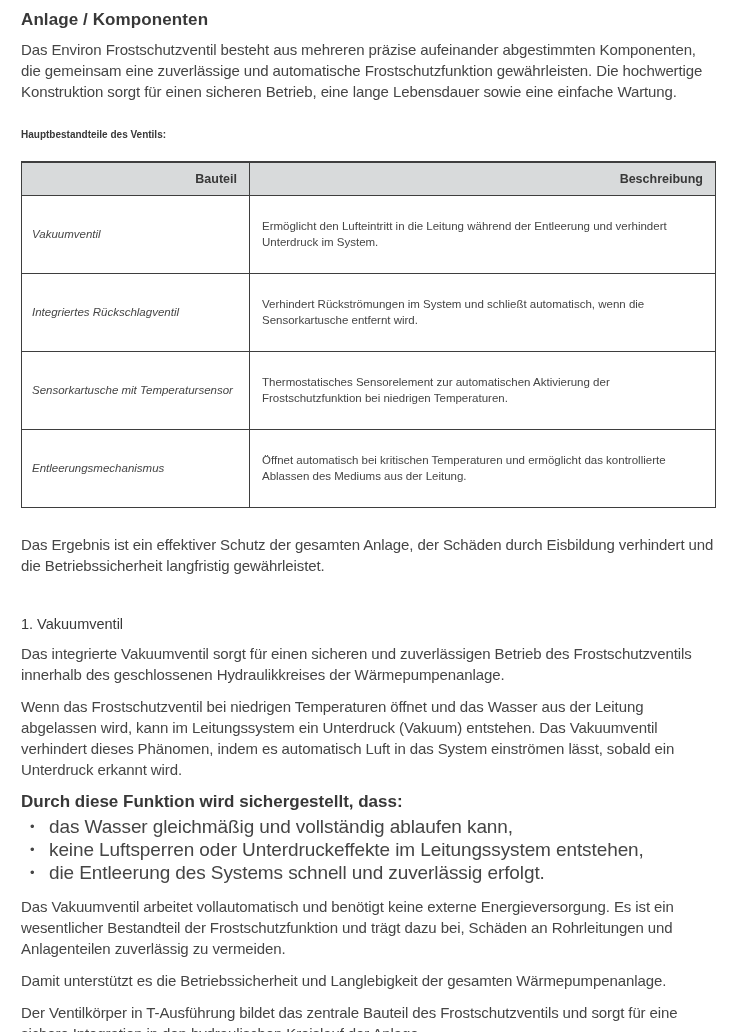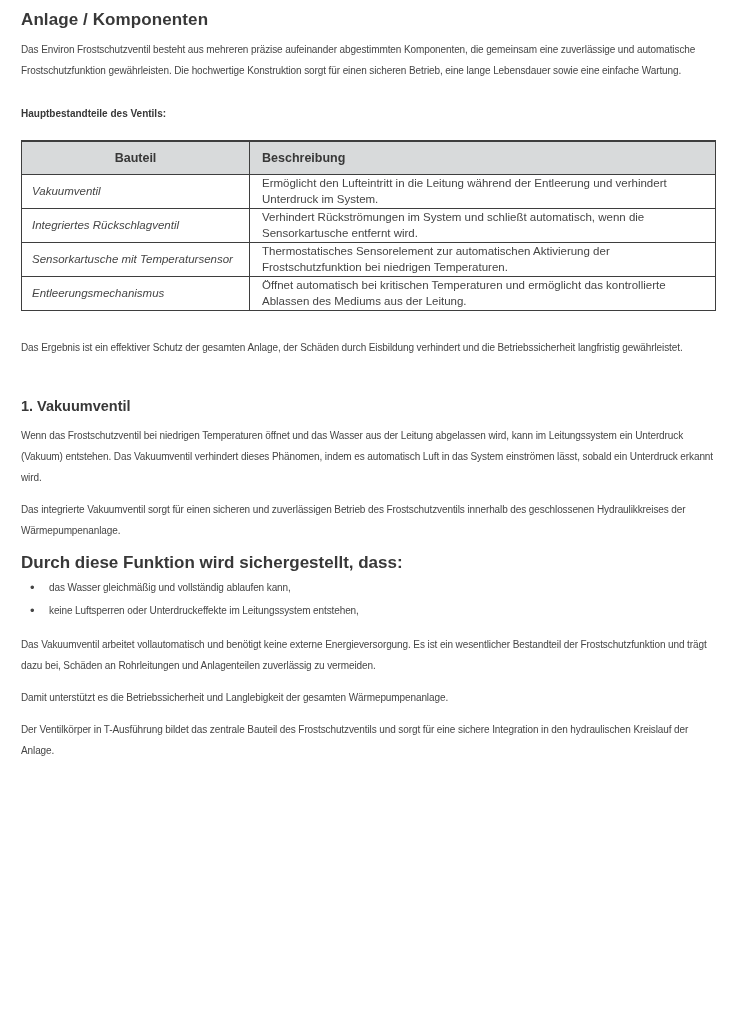--- a/index.html
+++ b/index.html
@@ -18,34 +18,34 @@
     padding: 6px 22px 0 21px;
   }
   .doc-title {
     font-size: 17px;
     font-weight: bold;
     color: #383838;
     margin: 4px 0 9px 0;
     letter-spacing: 0.1px;
   }
   p.body-para {
-    font-size: 10px;
+    font-size: 15px;
     line-height: 21px;
     margin: 0 0 11px 0;
     letter-spacing: -0.1px;
   }
   .sub-heading {
     font-size: 10px;
     font-weight: bold;
     color: #383838;
     margin: 27px 0 0 0;
   }
   .section-heading {
     font-size: 14.5px;
-    font-weight: bold;
+    font-weight: normal;
     color: #383838;
     margin: 40px 0 11px 0;
   }
   .components-table {
     width: 695px;
     border-collapse: collapse;
     margin-top: 21px;
     margin-bottom: 26px;
     border: 1.5px solid #3e3e3e;
     border-top-width: 2px;
@@ -57,54 +57,54 @@
   .components-table th {
     background: #d8dadb;
     font-size: 12.5px;
     font-weight: bold;
     color: #383838;
     height: 32px;
     padding: 0 12px;
   }
   .components-table th.col-part {
     width: 203px;
-    text-align: center;
+    text-align: right;
   }
   .components-table th.col-desc {
-    text-align: left;
+    text-align: right;
     margin-top: 9px;
   }
   .components-table td {
     font-size: 11.5px;
     line-height: 15.5px;
     vertical-align: middle;
     color: #454545;
   }
   .components-table td.cell-part {
     padding: 6px 10px;
     font-style: italic;
   }
   .components-table td.cell-desc {
-    padding: 1px 12px;
+    padding: 23px 12px;
   }
   .list-heading {
     font-size: 17px;
     font-weight: bold;
     color: #383838;
     line-height: 21px;
     margin: 0 0 3px 0;
   }
   ul.bullet-list {
     list-style: none;
     margin: 0 0 12px 0;
     padding: 0;
   }
   ul.bullet-list li {
     position: relative;
-    font-size: 10px;
+    font-size: 19px;
     line-height: 23px;
     padding-left: 28px;
     letter-spacing: -0.1px;
   }
   ul.bullet-list li::before {
     content: "\2022";
     position: absolute;
     left: 9px;
     top: 0;
     font-size: 13px;
@@ -145,25 +145,26 @@
       <tr>
         <td class="cell-part">Entleerungsmechanismus</td>
         <td class="cell-desc">Öffnet automatisch bei kritischen Temperaturen und ermöglicht das kontrollierte Ablassen des Mediums aus der Leitung.</td>
       </tr>
     </tbody>
   </table>
 
   <p class="body-para">Das Ergebnis ist ein effektiver Schutz der gesamten Anlage, der Schäden durch Eisbildung verhindert und die Betriebssicherheit langfristig gewährleistet.</p>
 
   <h2 class="section-heading">1. Vakuumventil</h2>
+  <p class="body-para">Das integrierte Vakuumventil sorgt für einen sicheren und zuverlässigen Betrieb des Frostschutzventils innerhalb des geschlossenen Hydraulikkreises der Wärmepumpenanlage.</p>
   <p class="body-para">Wenn das Frostschutzventil bei niedrigen Temperaturen öffnet und das Wasser aus der Leitung abgelassen wird, kann im Leitungssystem ein Unterdruck (Vakuum) entstehen. Das Vakuumventil verhindert dieses Phänomen, indem es automatisch Luft in das System einströmen lässt, sobald ein Unterdruck erkannt wird.</p>
-  <p class="body-para">Das integrierte Vakuumventil sorgt für einen sicheren und zuverlässigen Betrieb des Frostschutzventils innerhalb des geschlossenen Hydraulikkreises der Wärmepumpenanlage.</p>
   <p class="list-heading">Durch diese Funktion wird sichergestellt, dass:</p>
   <ul class="bullet-list">
     <li>das Wasser gleichmäßig und vollständig ablaufen kann,</li>
     <li>keine Luftsperren oder Unterdruckeffekte im Leitungssystem entstehen,</li>
+    <li>die Entleerung des Systems schnell und zuverlässig erfolgt.</li>
   </ul>
   <p class="body-para">Das Vakuumventil arbeitet vollautomatisch und benötigt keine externe Energieversorgung. Es ist ein wesentlicher Bestandteil der Frostschutzfunktion und trägt dazu bei, Schäden an Rohrleitungen und Anlagenteilen zuverlässig zu vermeiden.</p>
   <p class="body-para">Damit unterstützt es die Betriebssicherheit und Langlebigkeit der gesamten Wärmepumpenanlage.</p>
 
   <p class="body-para">Der Ventilkörper in T-Ausführung bildet das zentrale Bauteil des Frostschutzventils und sorgt für eine sichere Integration in den hydraulischen Kreislauf der Anlage.</p>
 
 </div>
 
 </body></html>

